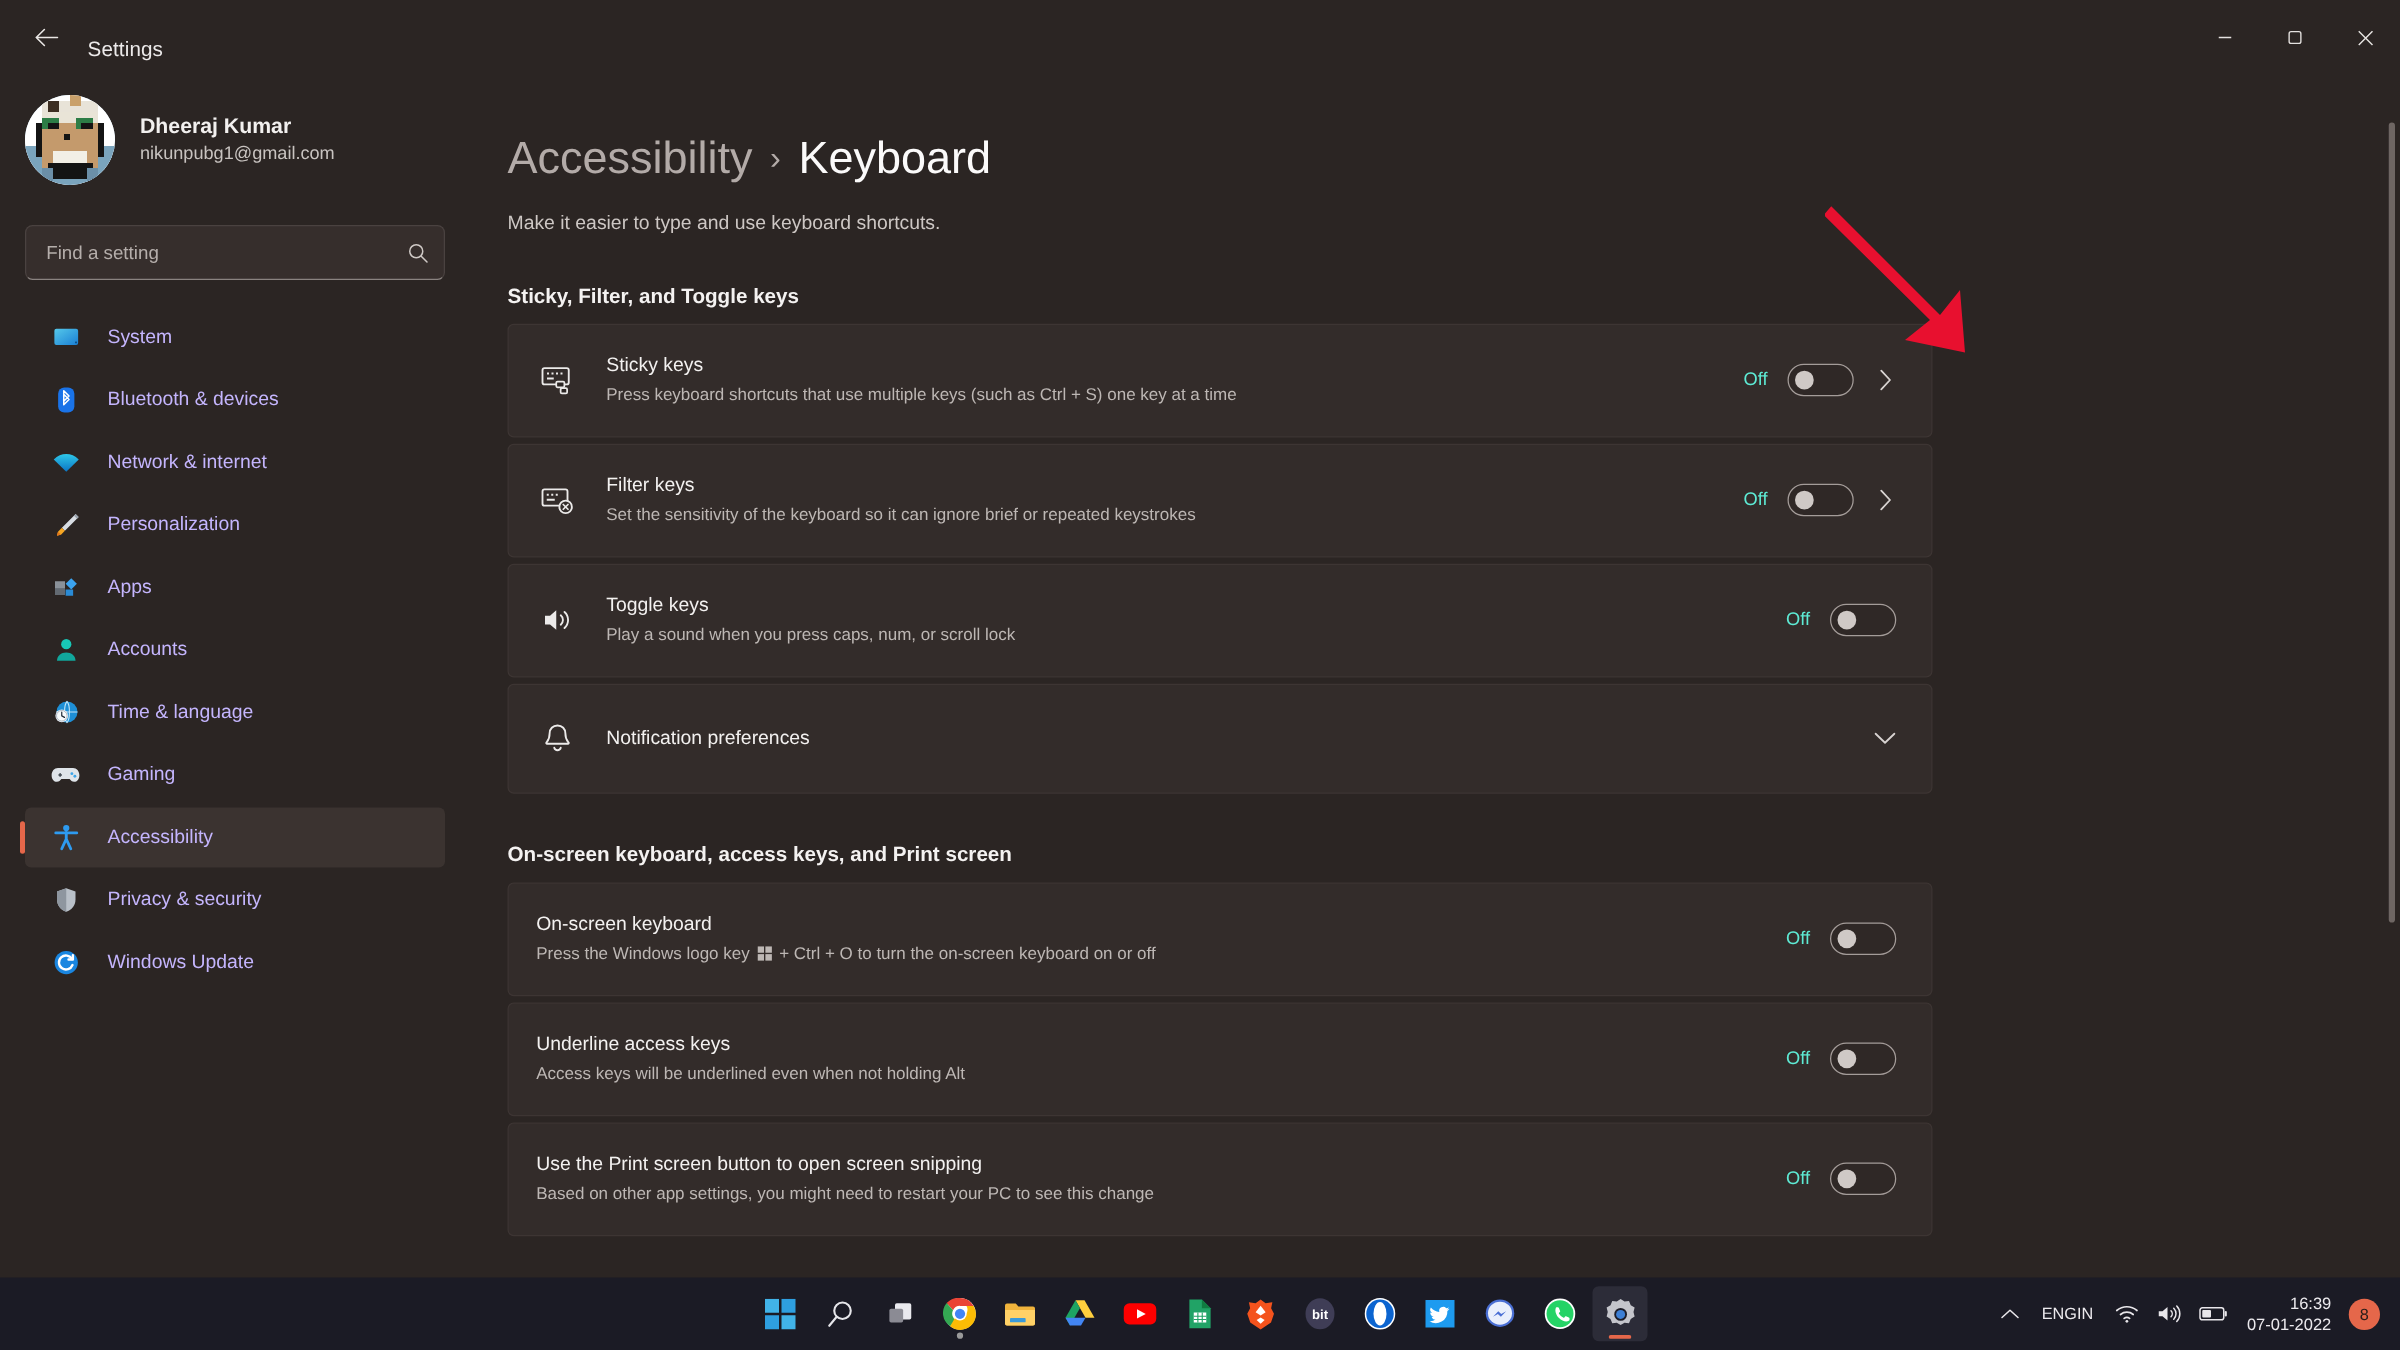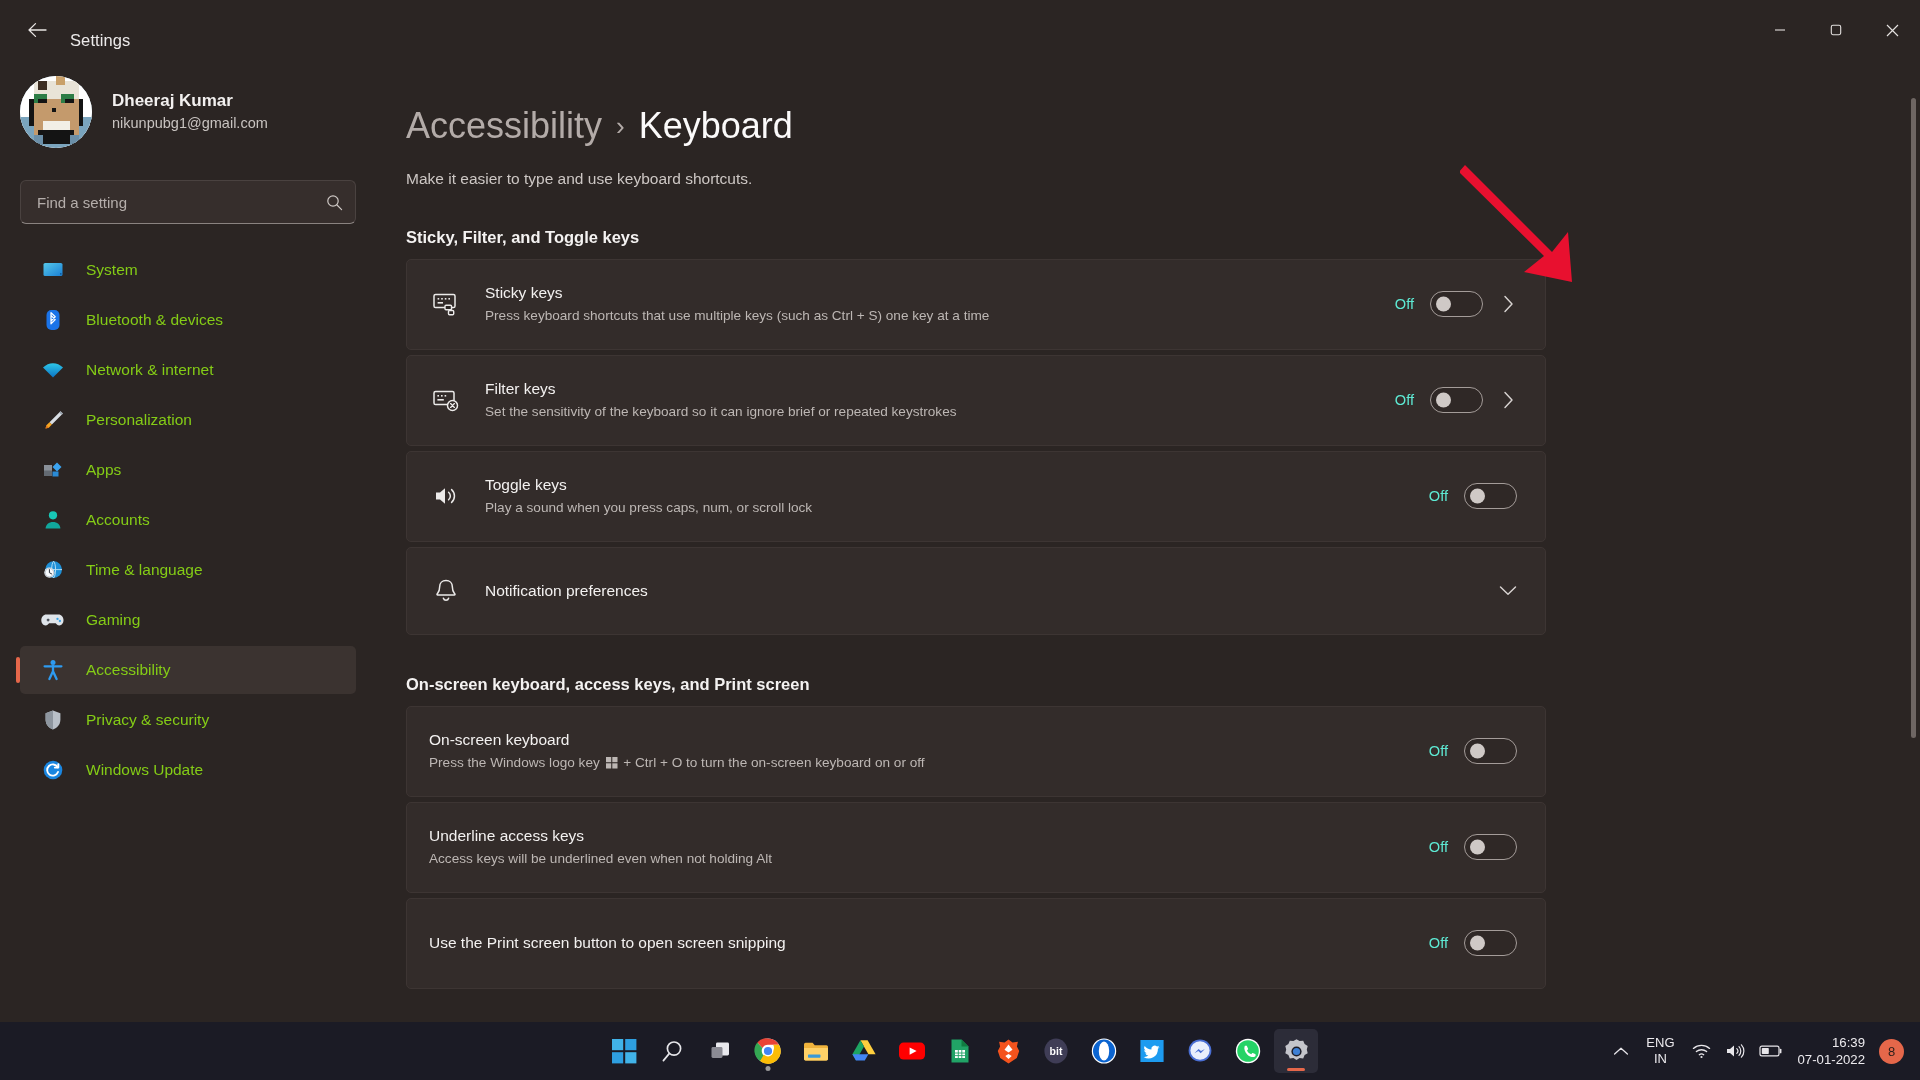--- a/index.html
+++ b/index.html
@@ -109,21 +109,21 @@
 
   .navlist { margin-top: 22px; padding-left: 20px; }
   .navitem {
     position: relative;
     display: flex;
     align-items: center;
     height: 48px;
     width: 336px;
     border-radius: 5px;
     padding-left: 20px;
-    color: #84cc16;
+    color: #c4b5fd;
     font-size: 15.5px;
     margin-bottom: 2px;
   }
   .navitem.active { background: #3b3330; }
   .navitem.active::before {
     content: "";
     position: absolute;
     left: -4px; top: 11px;
     width: 4px; height: 26px;
     border-radius: 3px;
@@ -298,21 +298,21 @@
     align-items: center;
     gap: 0;
     color: #e8e6ea;
   }
   .tray-item {
     display: flex; align-items: center; justify-content: center;
     height: 44px;
     padding: 0 7px;
   }
   .tray-lang {
-    display: flex; flex-direction: column;
+    display: flex; flex-direction: row;
     align-items: center; justify-content: center;
     font-size: 13px; line-height: 1.25;
     padding: 0 10px;
     color: #eceaee;
   }
   .tray-clock {
     display: flex; flex-direction: column;
     align-items: flex-end; justify-content: center;
     font-size: 13.2px; line-height: 1.3;
     padding: 0 10px 0 8px;
@@ -694,20 +694,21 @@
               <span class="offlbl">Off</span>
               <span class="toggle">
                   <span class="knob"></span>
                 </span>
             </div>
           </div>
 
           <div class="card h91">
             <div class="ctext">
               <div class="ctitle">Use the Print screen button to open screen snipping</div>
+              <div class="cdesc">Based on other app settings, you might need to restart your PC to see this change</div>
             </div>
             <div class="cright">
               <span class="offlbl">Off</span>
               <span class="toggle">
                   <span class="knob"></span>
                 </span>
             </div>
           </div>
 
         </div>

